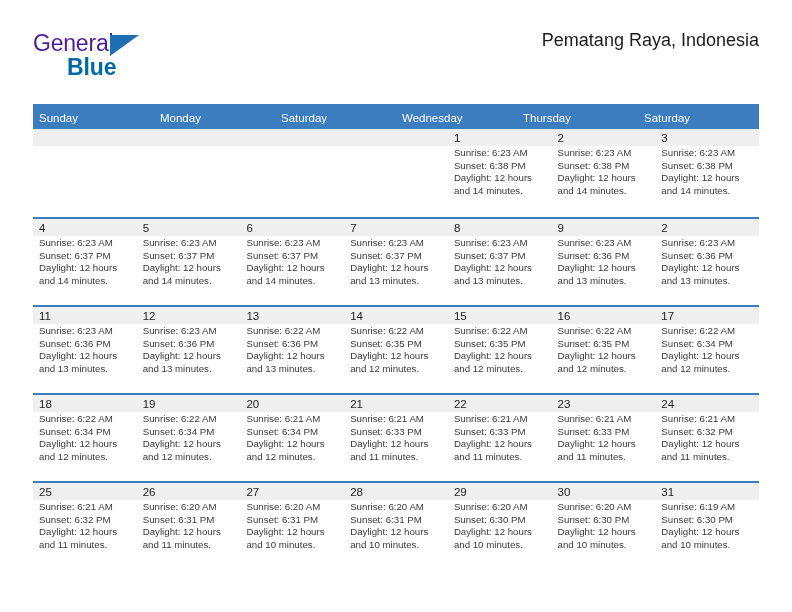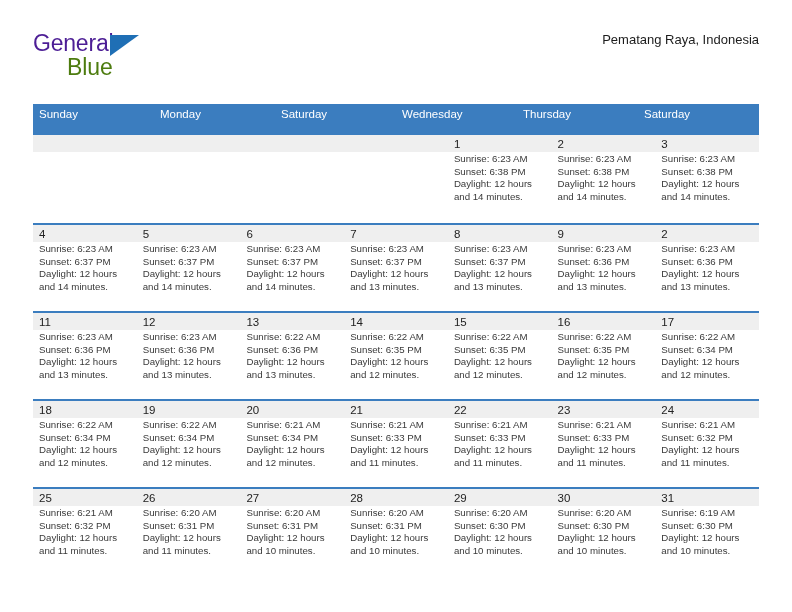--- a/index.html
+++ b/index.html
@@ -57,56 +57,58 @@
     margin-top: 5px;
     border-left: 29px solid #1f6fb5;
     border-bottom: 21px solid transparent;
   }
   .brand-blue {
     position: absolute;
     left: 34px;
     top: 24px;
     font-size: 23px;
     line-height: 26px;
-    color: #4d7c0f;
+    color: #0369a1;
     letter-spacing: -0.1px;
+    font-weight: bold;
   }
 
   .title-block {
     position: absolute;
     right: 0;
     top: 0;
     text-align: right;
   }
   .cal-title {
     font-size: 30px;
     line-height: 38px;
     color: #111111;
     font-weight: normal;
     white-space: nowrap;
   }
   .cal-subtitle {
-    font-size: 13px;
+    font-size: 18px;
     line-height: 22px;
     color: #1c1c1c;
     margin-top: 5px;
     white-space: nowrap;
   }
 
   
   .calendar {
     position: absolute;
     left: 33px;
     top: 104px;
     width: 726px;
   }
   .dow-row {
     display: flex;
     background: #3b7dbf;
-    height: 31px;
+    height: 25px;
+    align-items: flex-end;
   }
   .dow {
     flex: 1 1 0;
     font-size: 11.5px;
     line-height: 21px;
     color: #ffffff;
     padding-left: 6px;
     box-sizing: border-box;
     white-space: nowrap;
     overflow: hidden;

